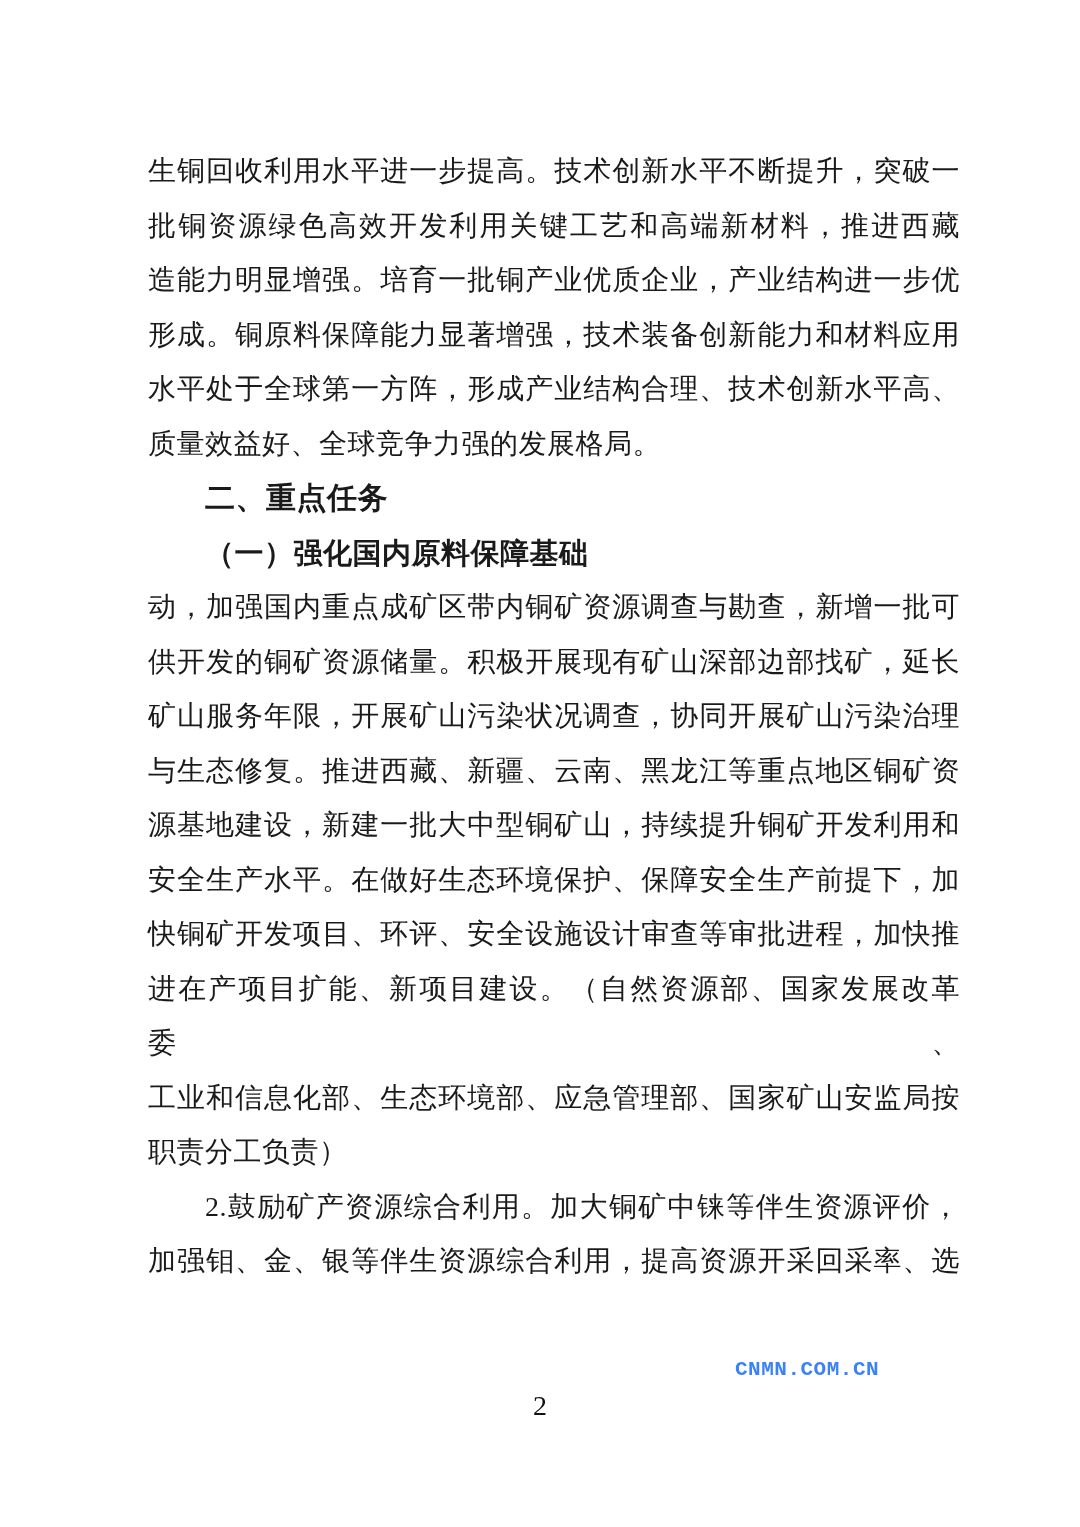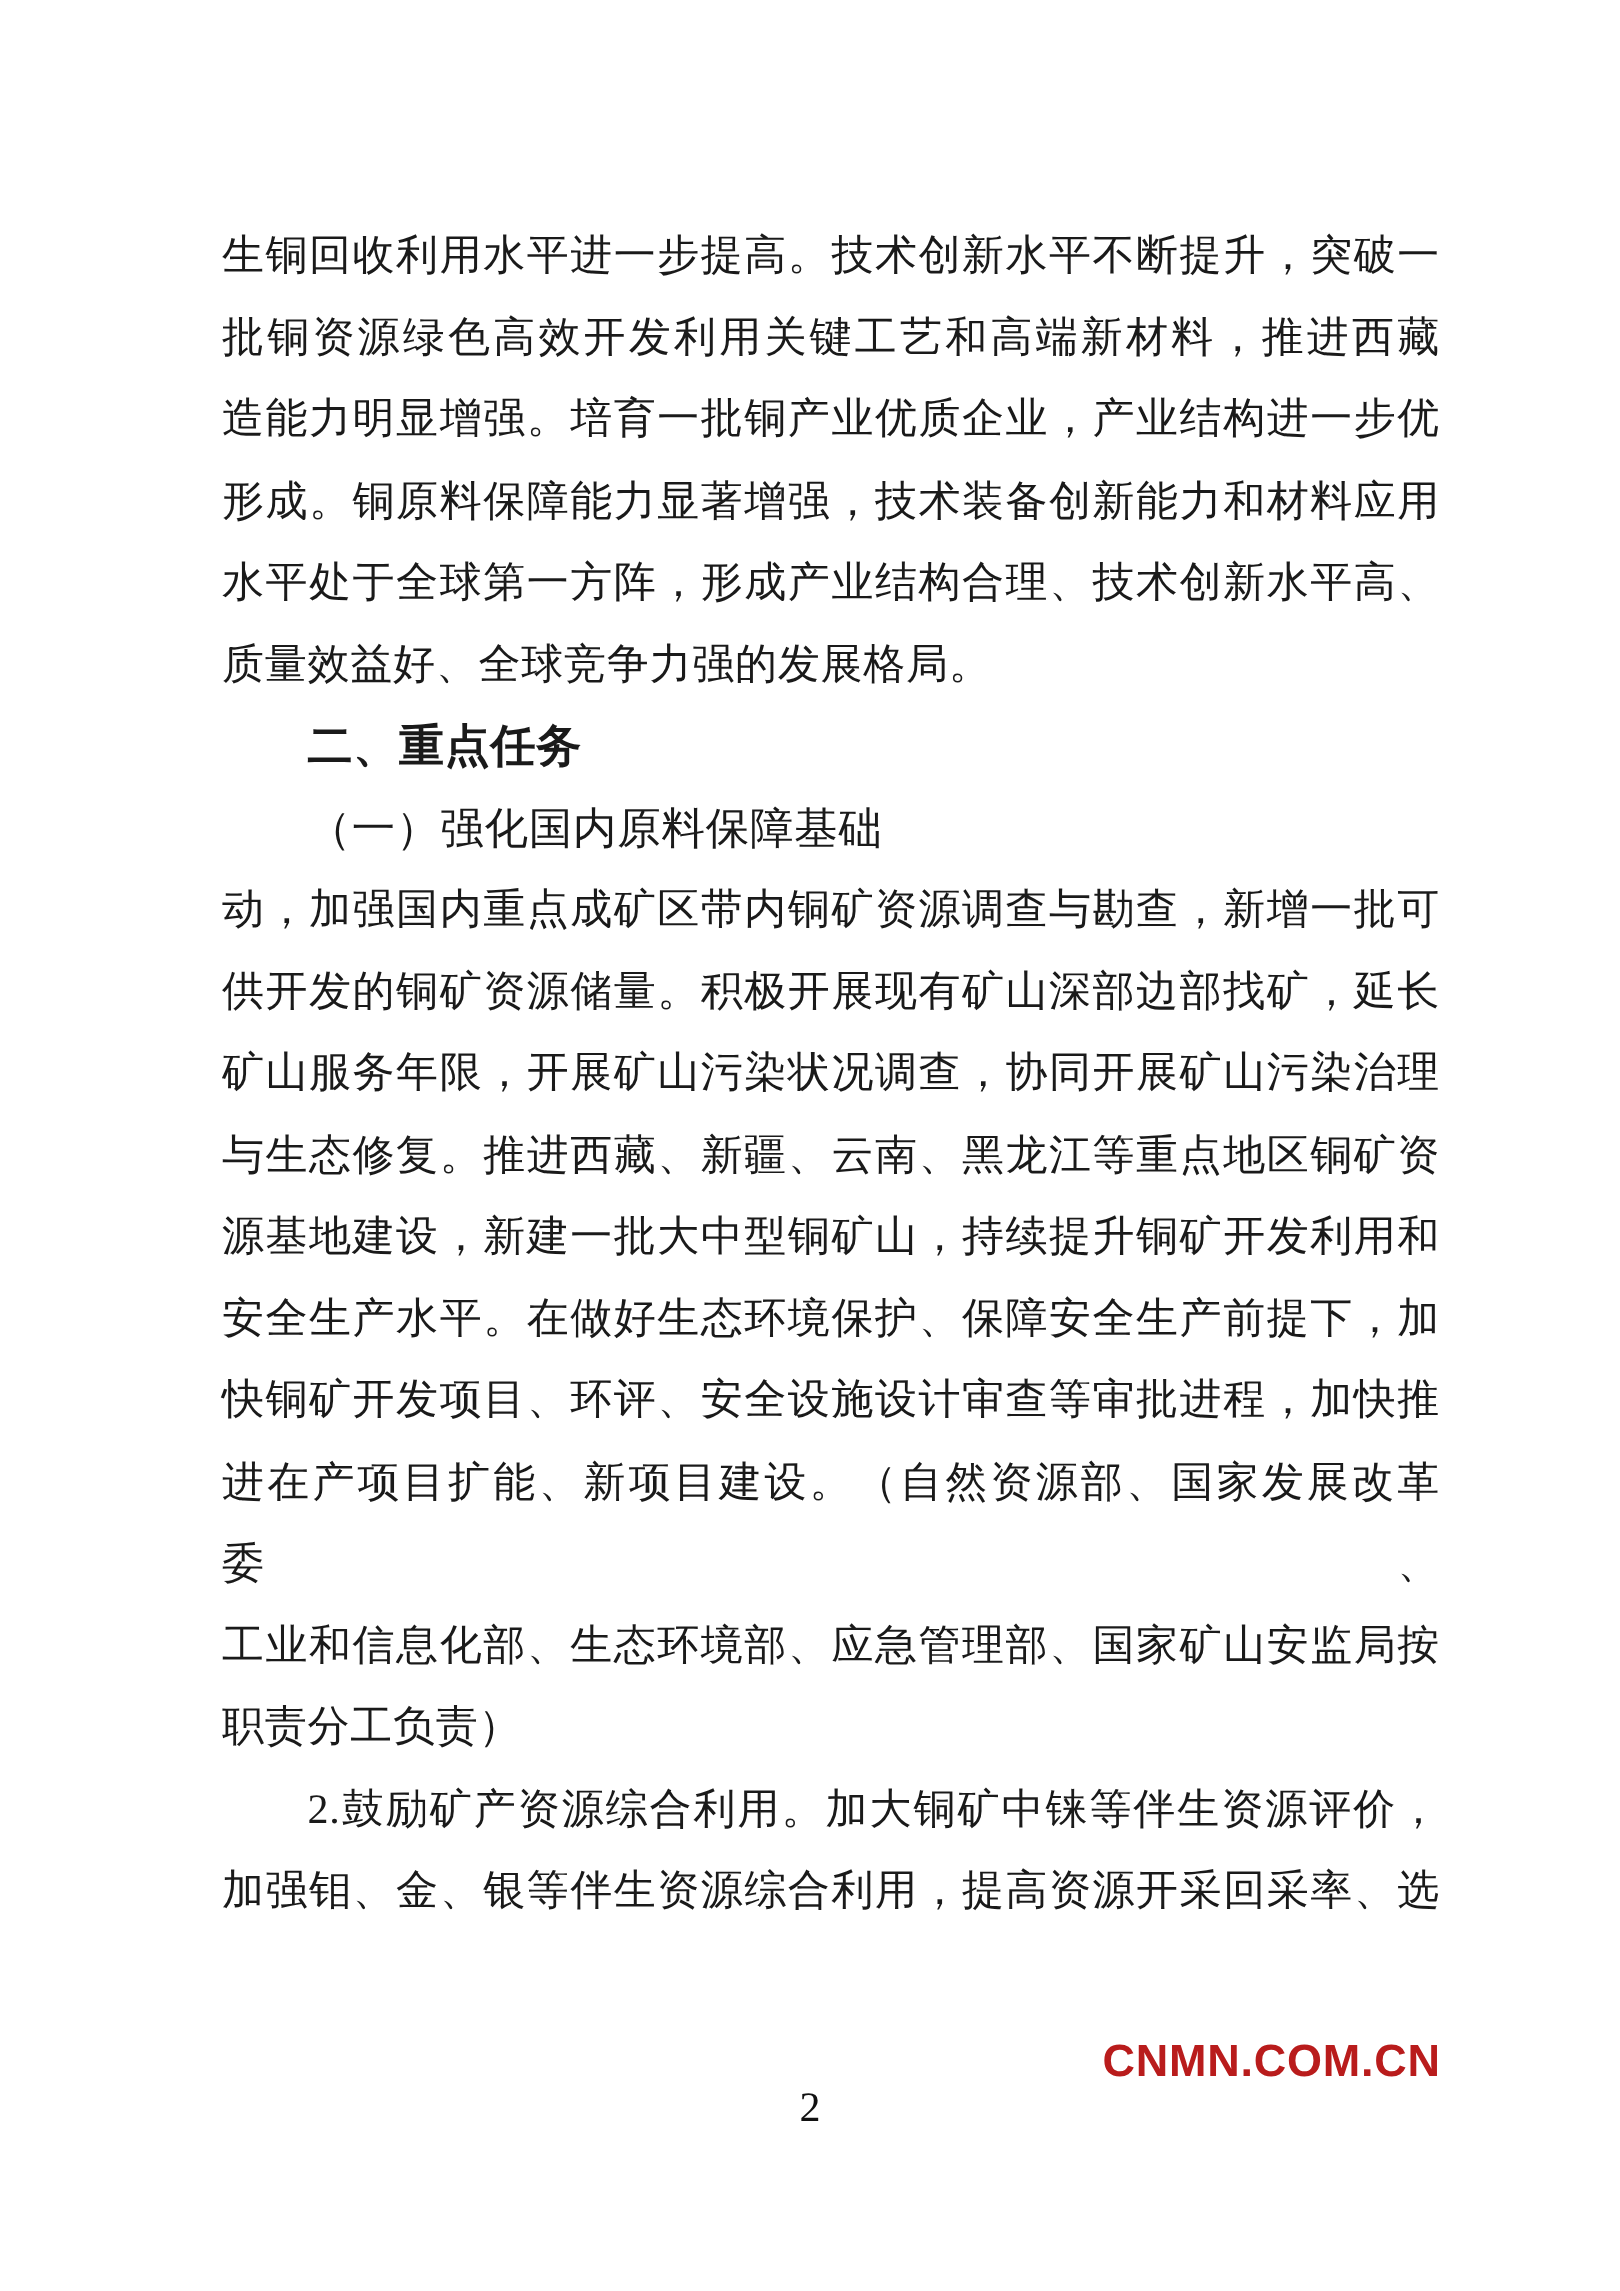--- a/index.html
+++ b/index.html
@@ -33,32 +33,32 @@
   
   .ll { text-align: left; }
   
   .ind { text-indent: 57px; }
   .h1 {
     font-family: "Liberation Sans", "DejaVu Sans", sans-serif;
     font-weight: bold;
     font-size: 30px;
   }
   .h2 {
-    font-weight: 400;
+    font-weight: 700;
     font-size: 29px;
   }
   .watermark {
     position: absolute;
     left: 735px;
     top: 1358px;
-    font-family: Liberation Sans, sans-serif;
-    font-size: 30px;
+    font-family: Liberation Mono, monospace;
+    font-size: 21px;
     font-weight: bold;
     letter-spacing: 0.5px;
-    color: #b91c1c;
+    color: #3b82f6;
   }
   .pagenum {
     position: absolute;
     left: 0;
     top: 1390px;
     width: 100%;
     text-align: center;
     font-size: 28px;
     color: #111111;
   }

